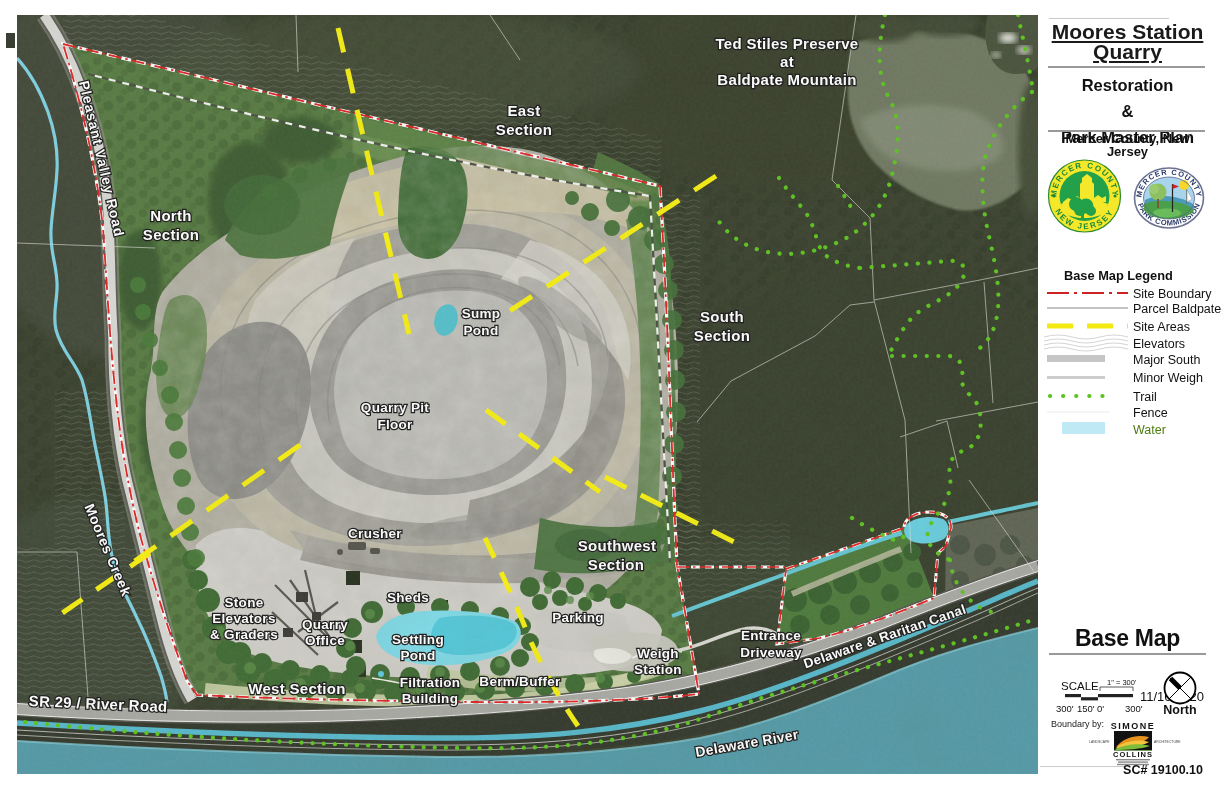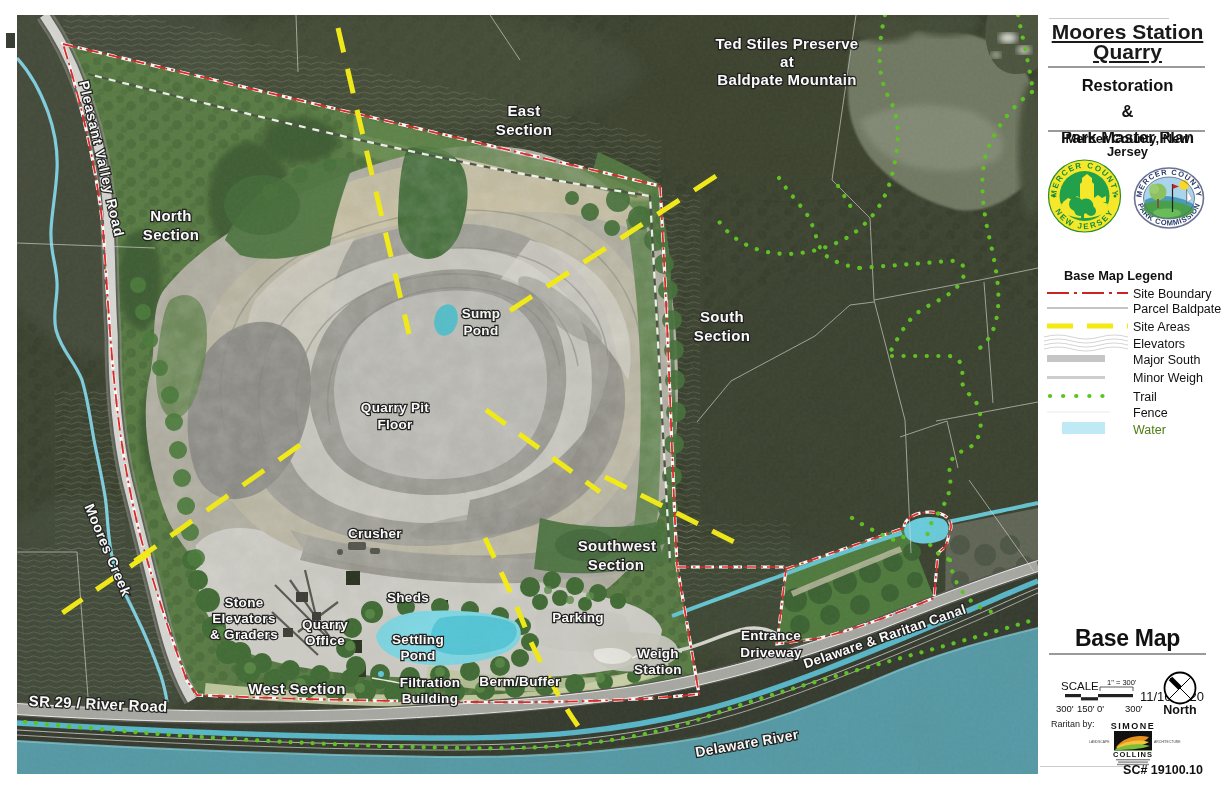--- a/index.html
+++ b/index.html
@@ -628,21 +628,21 @@
 <text x="37" y="42" font-size="9.5" fill="#111" font-family="Liberation Sans,sans-serif">150'</text>
 <text x="57" y="42" font-size="9.5" fill="#111" font-family="Liberation Sans,sans-serif">0'</text>
 <text x="85" y="42" font-size="9.5" fill="#111" font-family="Liberation Sans,sans-serif">300'</text>
 
 <circle cx="140" cy="18" r="15.5" fill="#fff" stroke="#000" stroke-width="1.8"></circle>
 <path d="M129,7 L151,29 M151,7 L129,29" stroke="#000" stroke-width="1"></path>
 <path d="M130.5,8.5 L140,18" stroke="#000" stroke-width="5"></path>
 <text x="140" y="44" font-size="12.5" font-weight="bold" fill="#111" text-anchor="middle" font-family="Liberation Sans,sans-serif">North</text>
 </svg>
 
-<div class="pt" style="left:1051px;top:719px;font-size:9px;color:#222;">Raritan by:</div>
+<div class="pt" style="left:1051px;top:719px;font-size:9px;color:#222;">Boundary by:</div>
 
 <svg style="position:absolute;left:1086px;top:716px;" width="95" height="50" viewBox="0 0 95 50">
 <text x="47" y="13" font-size="9" font-weight="bold" letter-spacing="1.5" fill="#111" text-anchor="middle" font-family="Liberation Sans,sans-serif">SIMONE</text>
 <rect x="28" y="15" width="38" height="19" fill="#111"></rect>
 <path d="M31,30 C38,22 50,18 63,21 C58,27 46,31 36,31 Z" fill="#e8921e"></path>
 <path d="M30,31 C40,25 52,23 63,26 C56,30 42,33 32,33 Z" fill="#f4c43c"></path>
 <path d="M29,33 C40,28 54,27 64,30 C56,33 40,34 30,34 Z" fill="#7ebc3a"></path>
 <path d="M28,34 L66,34 L66,34.8 L28,34.8 Z" fill="#4a7a28"></path>
 <text x="3" y="27" font-size="3.4" fill="#444" font-family="Liberation Sans,sans-serif">LANDSCAPE</text>
 <text x="68" y="27" font-size="3.4" fill="#444" font-family="Liberation Sans,sans-serif">ARCHITECTURE</text>

